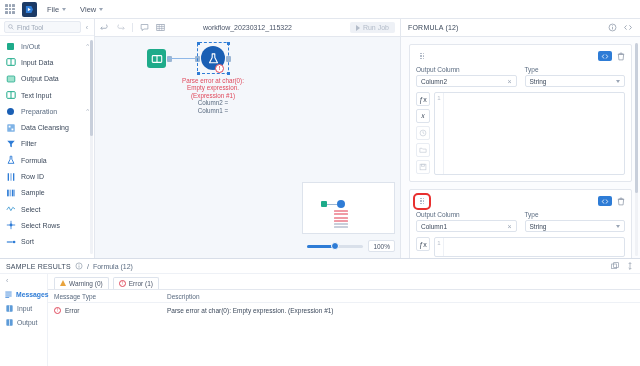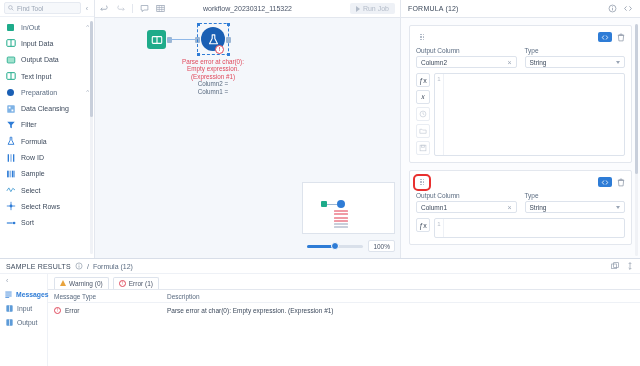--- a/index.html
+++ b/index.html
@@ -149,20 +149,47 @@
   .c1 { width:115px; flex:0 0 115px; padding-left:6px; display:flex; align-items:center; gap:4px; }
   .c2 { flex:1; padding-left:4px; }
   .errdot { width:7px;height:7px;border-radius:50%;border:1px solid #e0495c; display:flex;align-items:center;justify-content:center; font-size:5px; color:#e0495c; }
   .warndot { width:0;height:0;border-left:3.5px solid transparent;border-right:3.5px solid transparent;border-bottom:6px solid #e8a33d; }
 </style>
 </head>
 <body>
 
 <div id="app">
 
+  <div class="menubar">
+    <div class="waffle">
+      <i></i>
+        <i></i>
+        <i></i>
+        <i></i>
+        <i></i>
+        <i></i>
+        <i></i>
+        <i></i>
+        <i></i>
+    </div>
+    <div class="applogo">
+      <svg width="9" height="9" viewBox="0 0 10 10">
+          <path d="M1 1 L7 1 L9 5 L7 9 L1 9 Z" fill="#2e7cd6"></path>
+          <path d="M3.2 3 L6.3 5 L3.2 7 Z" fill="#ffffff"></path>
+        </svg>
+    </div>
+    <div class="menuitem">
+      <span>File</span>
+      <span class="caret"></span>
+    </div>
+    <div class="menuitem">
+      <span>View</span>
+      <span class="caret"></span>
+    </div>
+  </div>
 
   <div class="mainrow">
 
     <div class="palette">
       <div class="searchrow">
         <div class="searchbox">
           <svg width="6" height="6" viewBox="0 0 10 10">
               <circle cx="4" cy="4" r="3" fill="none" stroke="#9aa5b5" stroke-width="1"></circle>
               <line x1="6.2" y1="6.2" x2="9" y2="9" stroke="#9aa5b5" stroke-width="1"></line>
             </svg>

